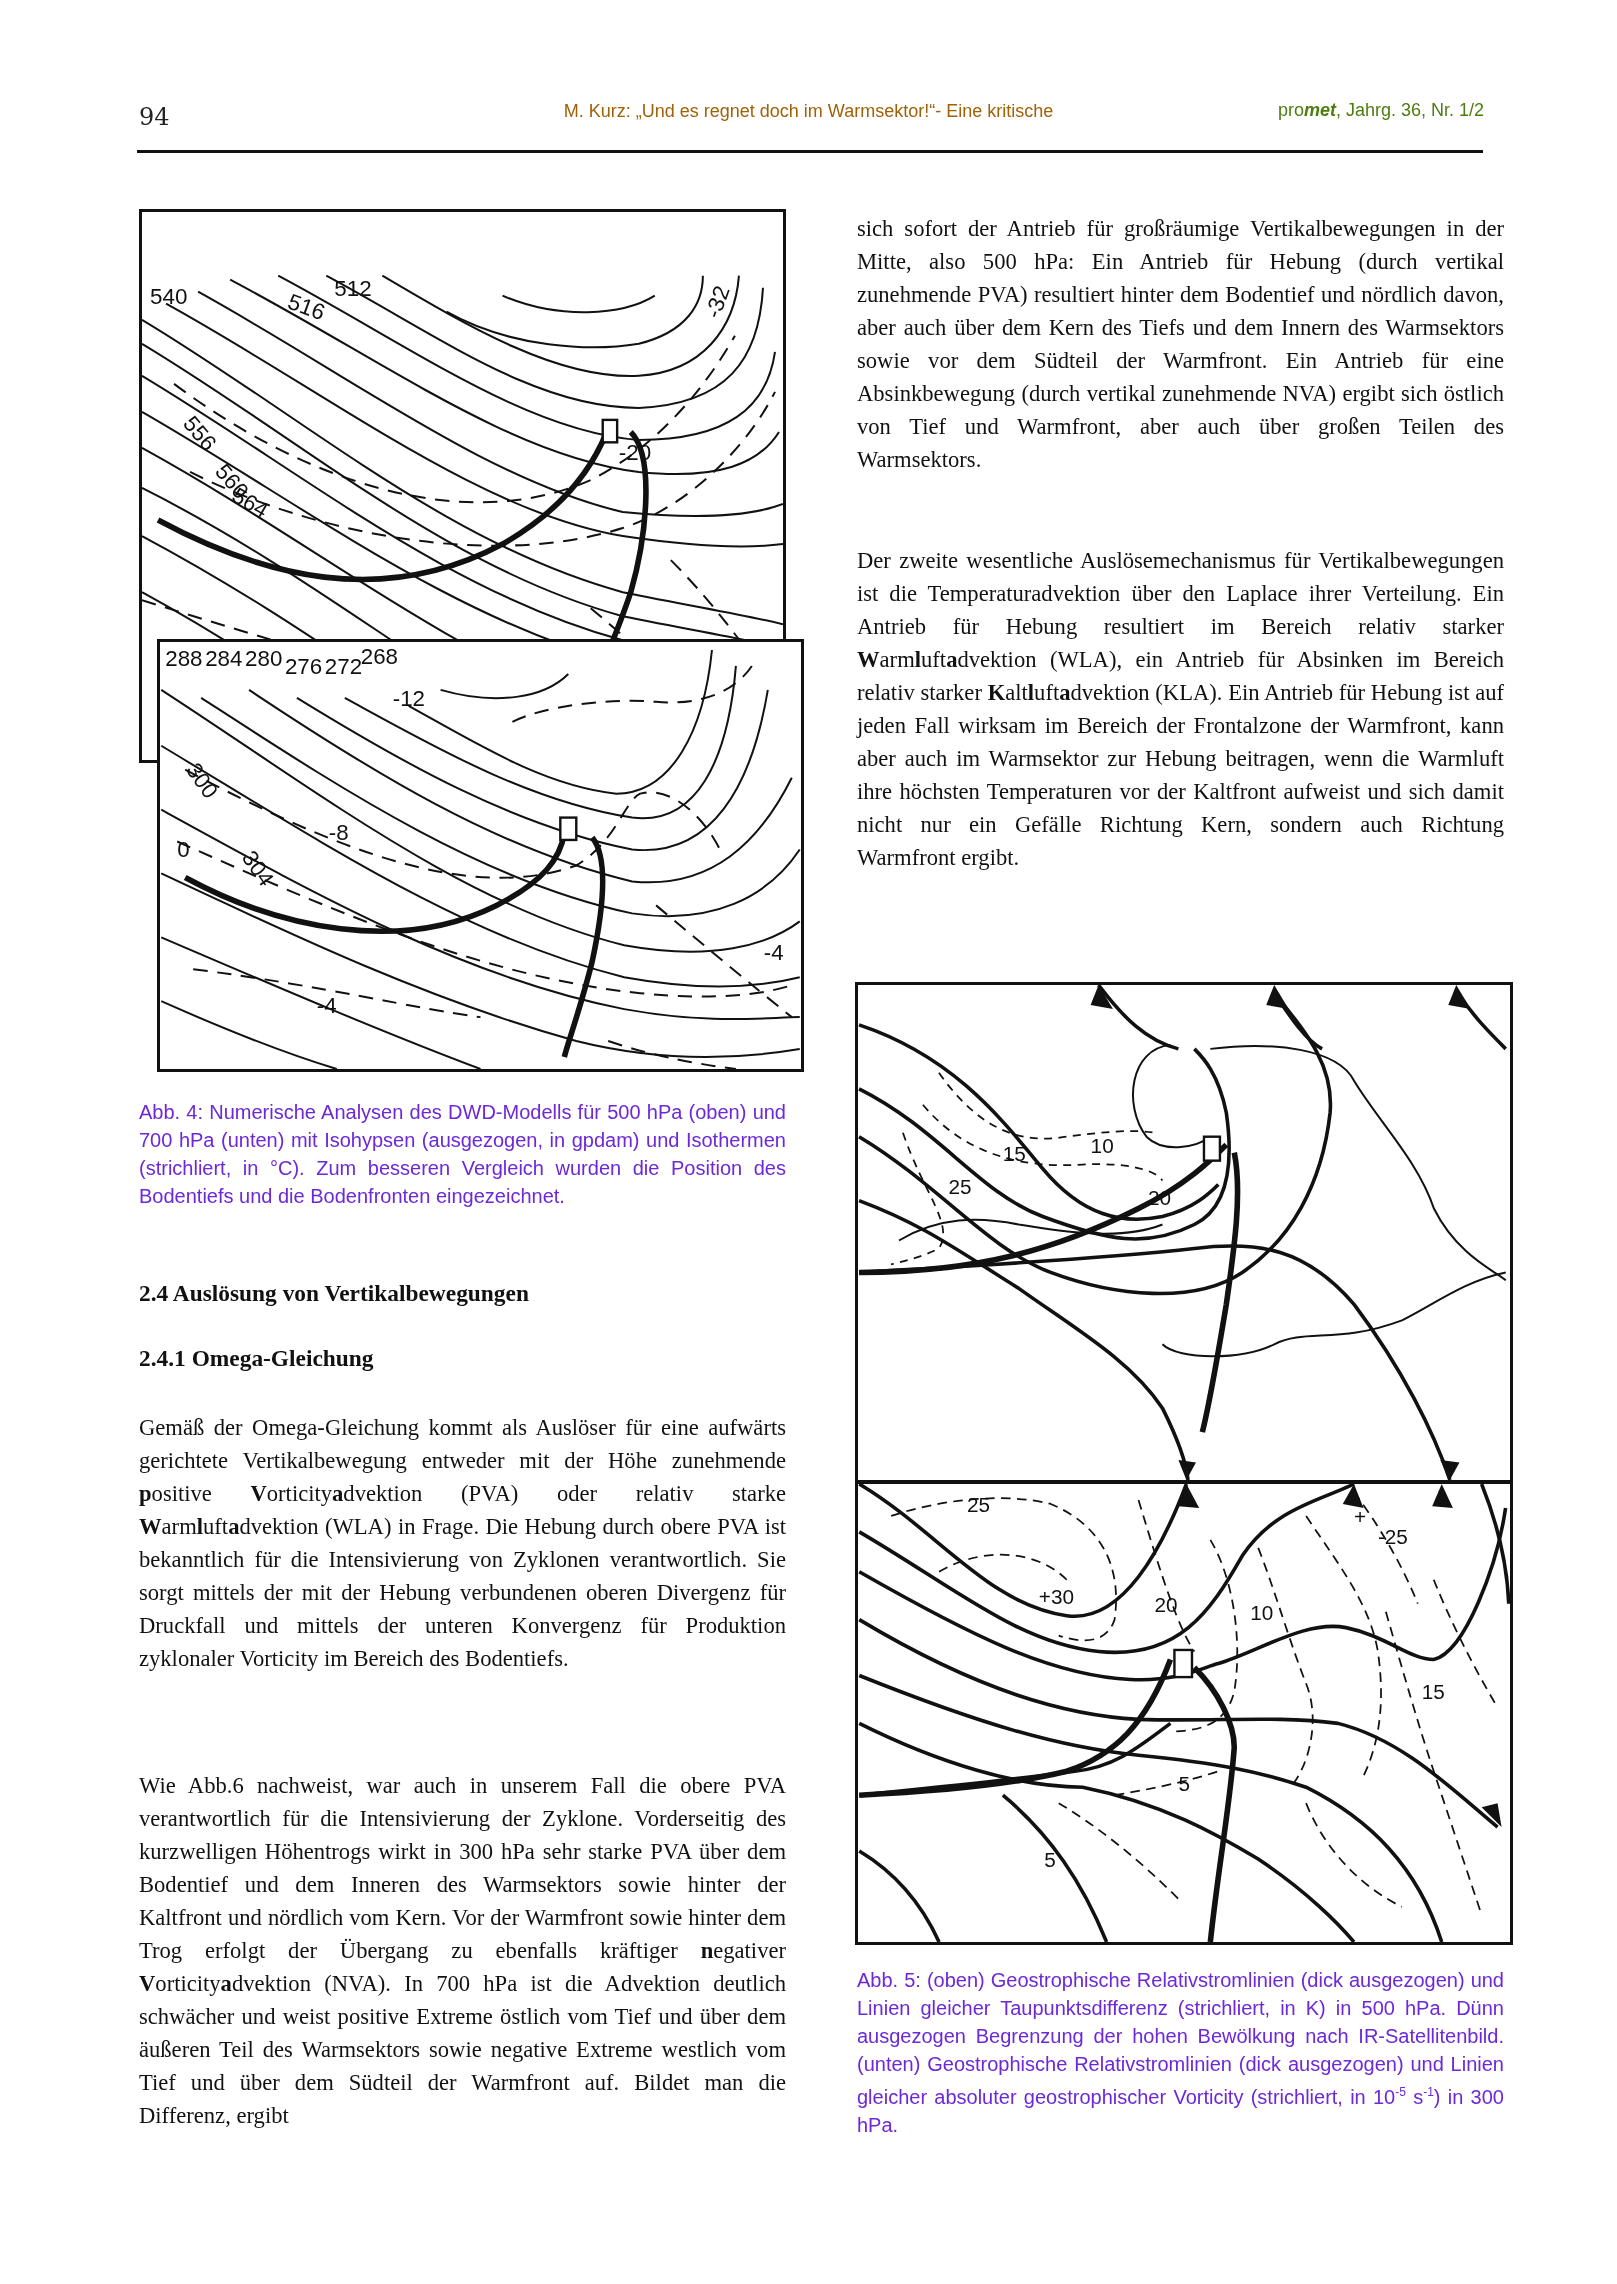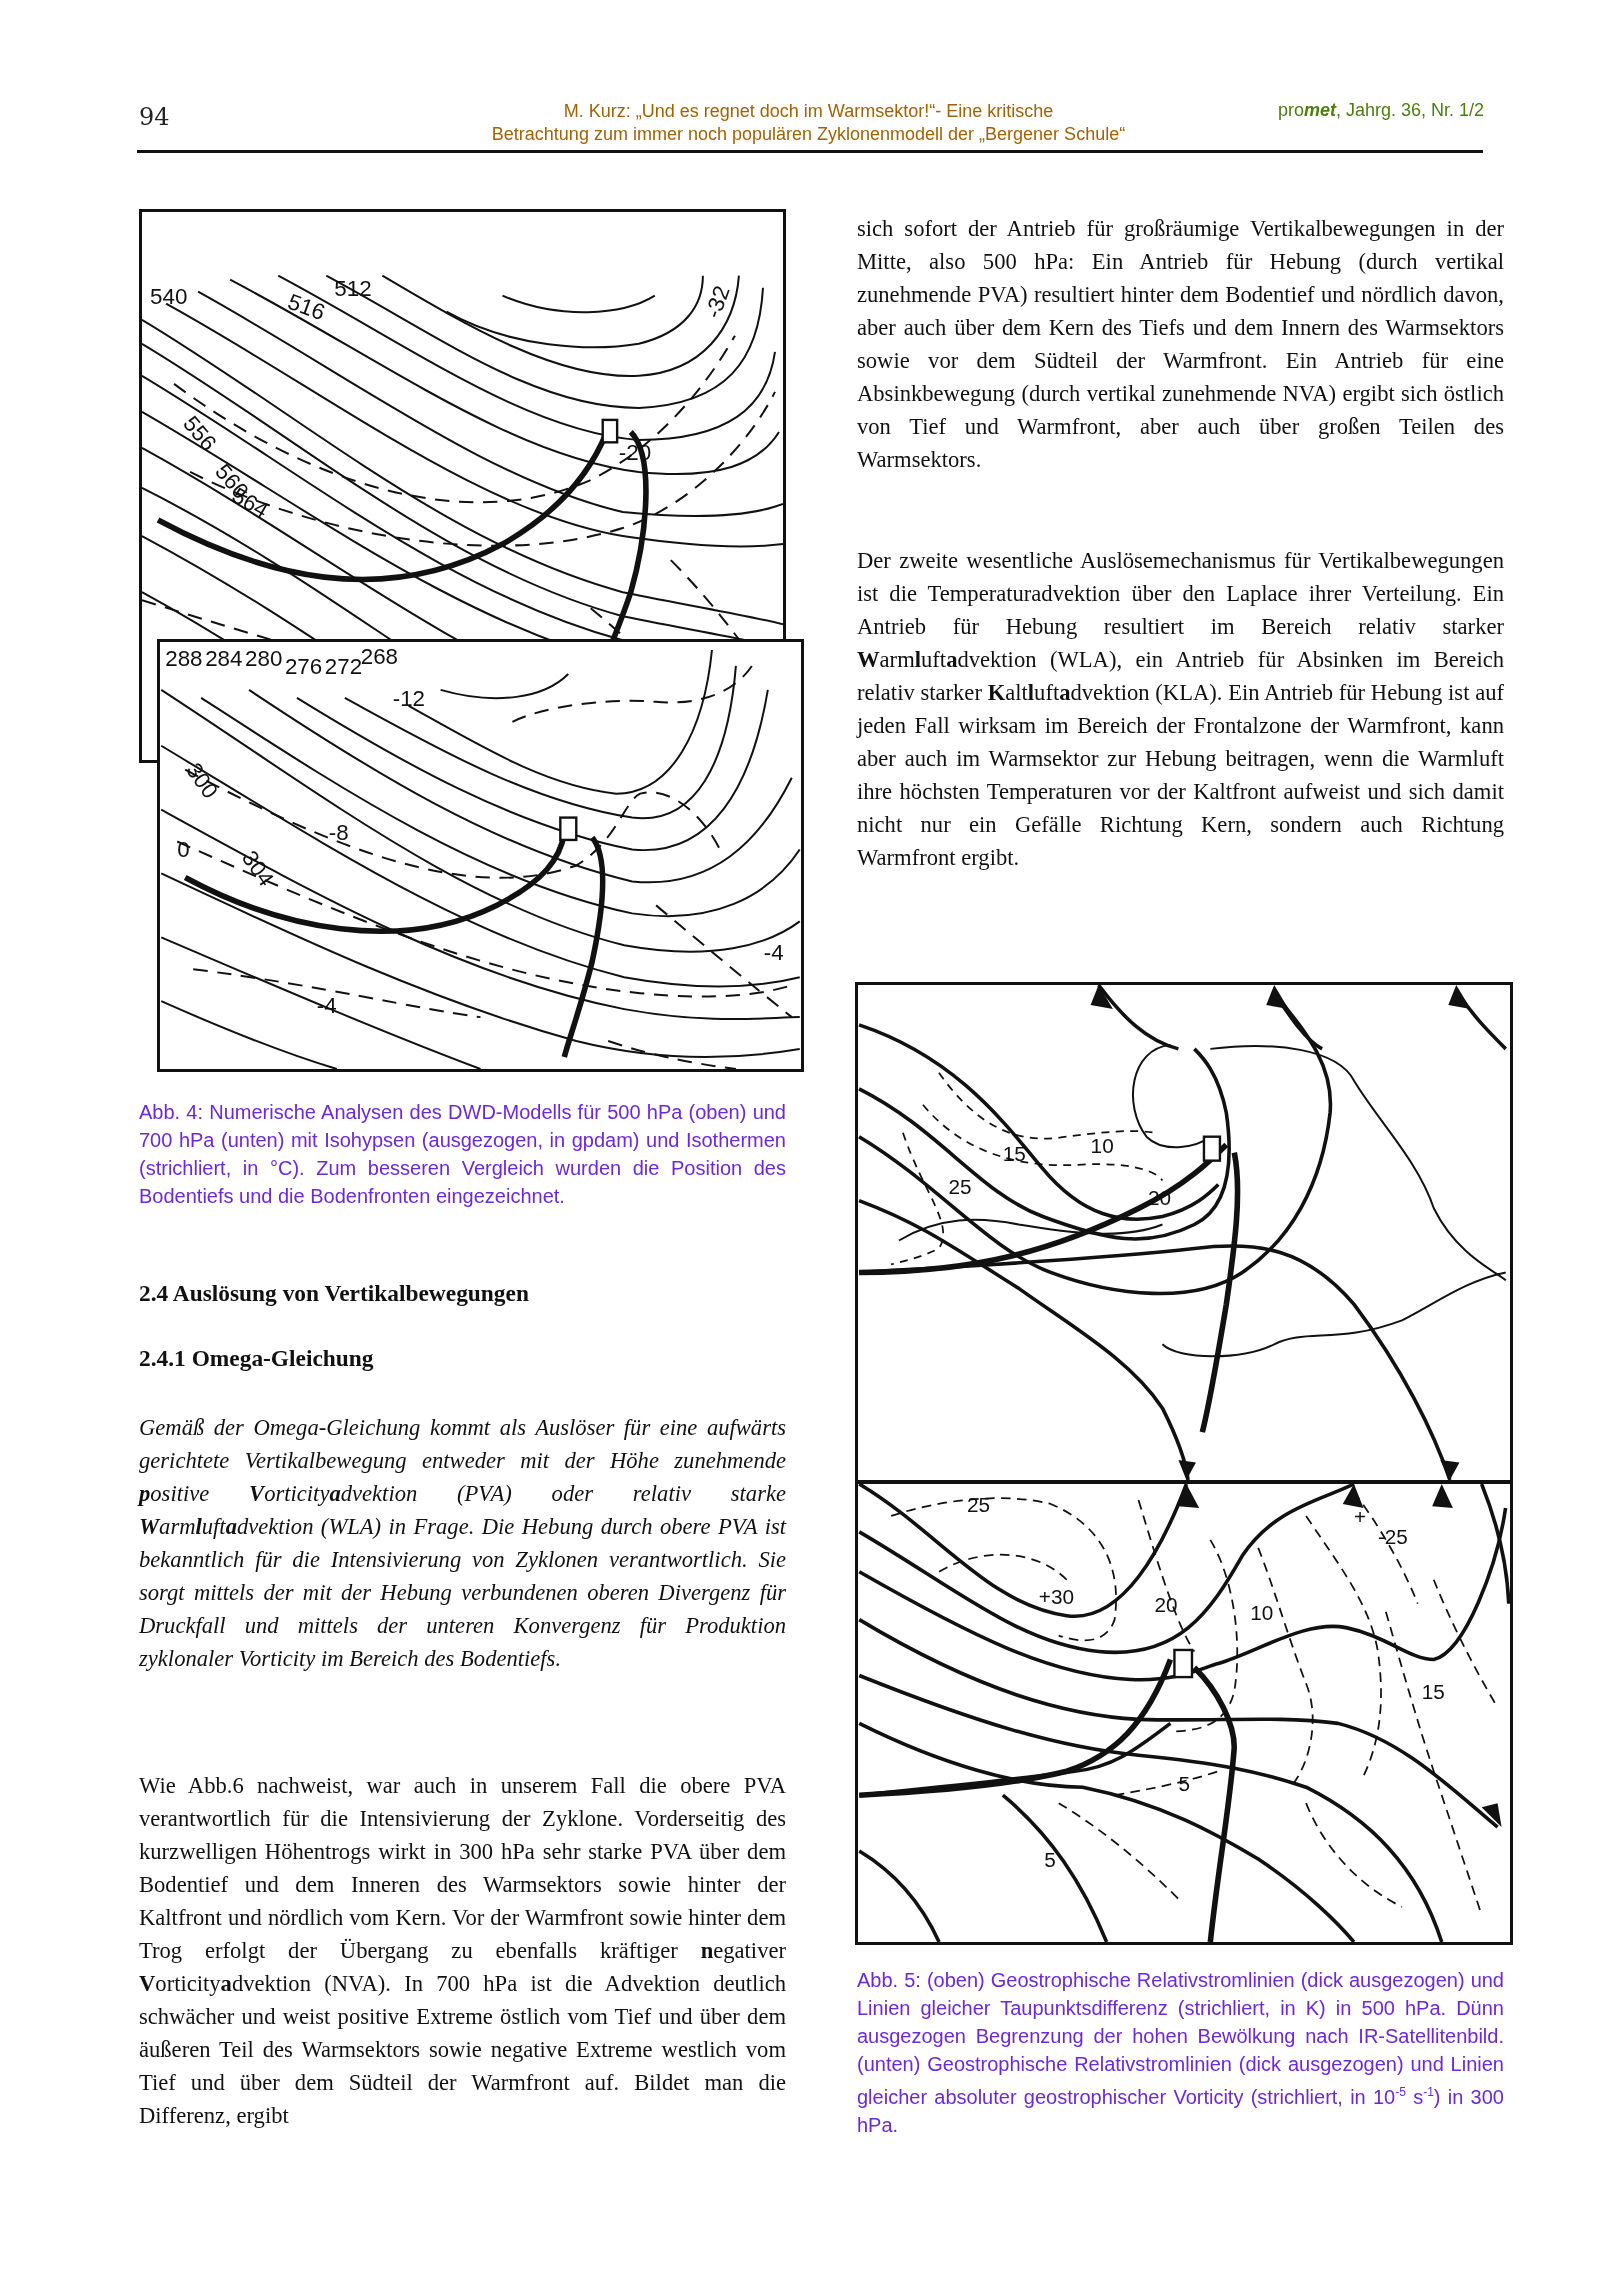--- a/index.html
+++ b/index.html
@@ -17,21 +17,20 @@
   .fig { position: absolute; border: 3.2px solid #111; background: #fff; box-sizing: border-box; }
   .fig svg { display: block; width: 100%; height: 100%; }
   p { margin: 0; }
 </style>
 </head>
 <body>
 
 <div class="hdr-num">94</div>
 <div class="hdr-center">
   <div>M. Kurz: „Und es regnet doch im Warmsektor!“- Eine kritische</div>
-  <div>Betrachtung zum immer noch populären Zyklonenmodell der „Bergener Schule“</div>
 </div>
 <div class="hdr-right"><span>pro</span><b>met</b><span>, Jahrg. 36, Nr. 1/2</span></div>
 <div class="hdr-rule"></div>
 
 <div class="fig" style="left:139px; top:209px; width:647px; height:554px;text-decoration:underline;">
   <svg viewBox="0 0 800 535">
     <g fill="none" stroke="#111" stroke-width="2.5">
       <path d="M0,60 C200,180 380,340 600,400 C700,420 760,430 800,440"></path>
       <path d="M0,90 C200,210 380,370 600,430 C700,450 760,460 800,470"></path>
       <path d="M0,130 C200,250 380,400 600,460 C700,480 760,490 800,500"></path>
@@ -118,21 +117,21 @@
       <text x="195" y="465"><tspan>-4</tspan></text>
     </g>
   </svg>
 </div>
 
 <div class="colL caption" style="top:1098px;">Abb. 4: Numerische Analysen des DWD-Modells für 500 hPa (oben) und 700 hPa (unten) mit Isohypsen (ausgezogen, in gpdam) und Isothermen (strichliert, in °C). Zum besseren Vergleich wurden die Position des Bodentiefs und die Bodenfronten eingezeichnet.</div>
 
 <div class="colL h2" style="top:1280px;">2.4 Auslösung von Vertikalbewegungen</div>
 <div class="colL h2" style="top:1345px;">2.4.1 Omega-Gleichung</div>
 
-<div class="colL body" style="top:1411px;font-style:italic;">
+<div class="colL body" style="top:1411px;">
   <p><span>Gemäß der Omega-Gleichung kommt als Auslöser für eine aufwärts gerichtete Vertikalbewegung entweder mit der Höhe zunehmende </span><b>p</b><span>ositive </span><b>V</b><span>orticity</span><b>a</b><span>dvektion (PVA) oder relativ starke </span><b>W</b><span>arm</span><b>l</b><span>uft</span><b>a</b><span>dvektion (WLA) in Frage. Die Hebung durch obere PVA ist bekanntlich für die Intensivierung von Zyklonen verantwortlich. Sie sorgt mittels der mit der Hebung verbundenen oberen Divergenz für Druckfall und mittels der unteren Konvergenz für Produktion zyklonaler Vorticity im Bereich des Bodentiefs.</span></p>
 </div>
 
 <div class="colL body" style="top:1769px;">
   <p><span>Wie Abb.6 nachweist, war auch in unserem Fall die obere PVA verantwortlich für die Intensivierung der Zyklone. Vorderseitig des kurzwelligen Höhentrogs wirkt in 300 hPa sehr starke PVA über dem Bodentief und dem Inneren des Warmsektors sowie hinter der Kaltfront und nördlich vom Kern. Vor der Warmfront sowie hinter dem Trog erfolgt der Übergang zu ebenfalls kräftiger </span><b>n</b><span>egativer </span><b>V</b><span>orticity</span><b>a</b><span>dvektion (NVA). In 700 hPa ist die Advektion deutlich schwächer  und weist positive Extreme östlich vom Tief und über dem äußeren Teil des Warmsektors sowie negative  Extreme westlich vom Tief  und über dem Südteil der Warmfront auf. Bildet man die Differenz, ergibt</span></p>
 </div>
 
 <div class="colR body" style="top:212px;">sich sofort der Antrieb für großräumige Vertikalbewegungen in der Mitte, also 500 hPa: Ein Antrieb für Hebung (durch vertikal zunehmende PVA) resultiert  hinter dem Bodentief und nördlich davon, aber auch über dem Kern des Tiefs und dem Innern des Warmsektors sowie vor dem Südteil der Warmfront. Ein Antrieb für eine Absinkbewegung (durch vertikal zunehmende NVA) ergibt sich östlich von Tief und Warmfront, aber auch über großen Teilen des Warmsektors.</div>
 
 <div class="colR body" style="top:544px;">

